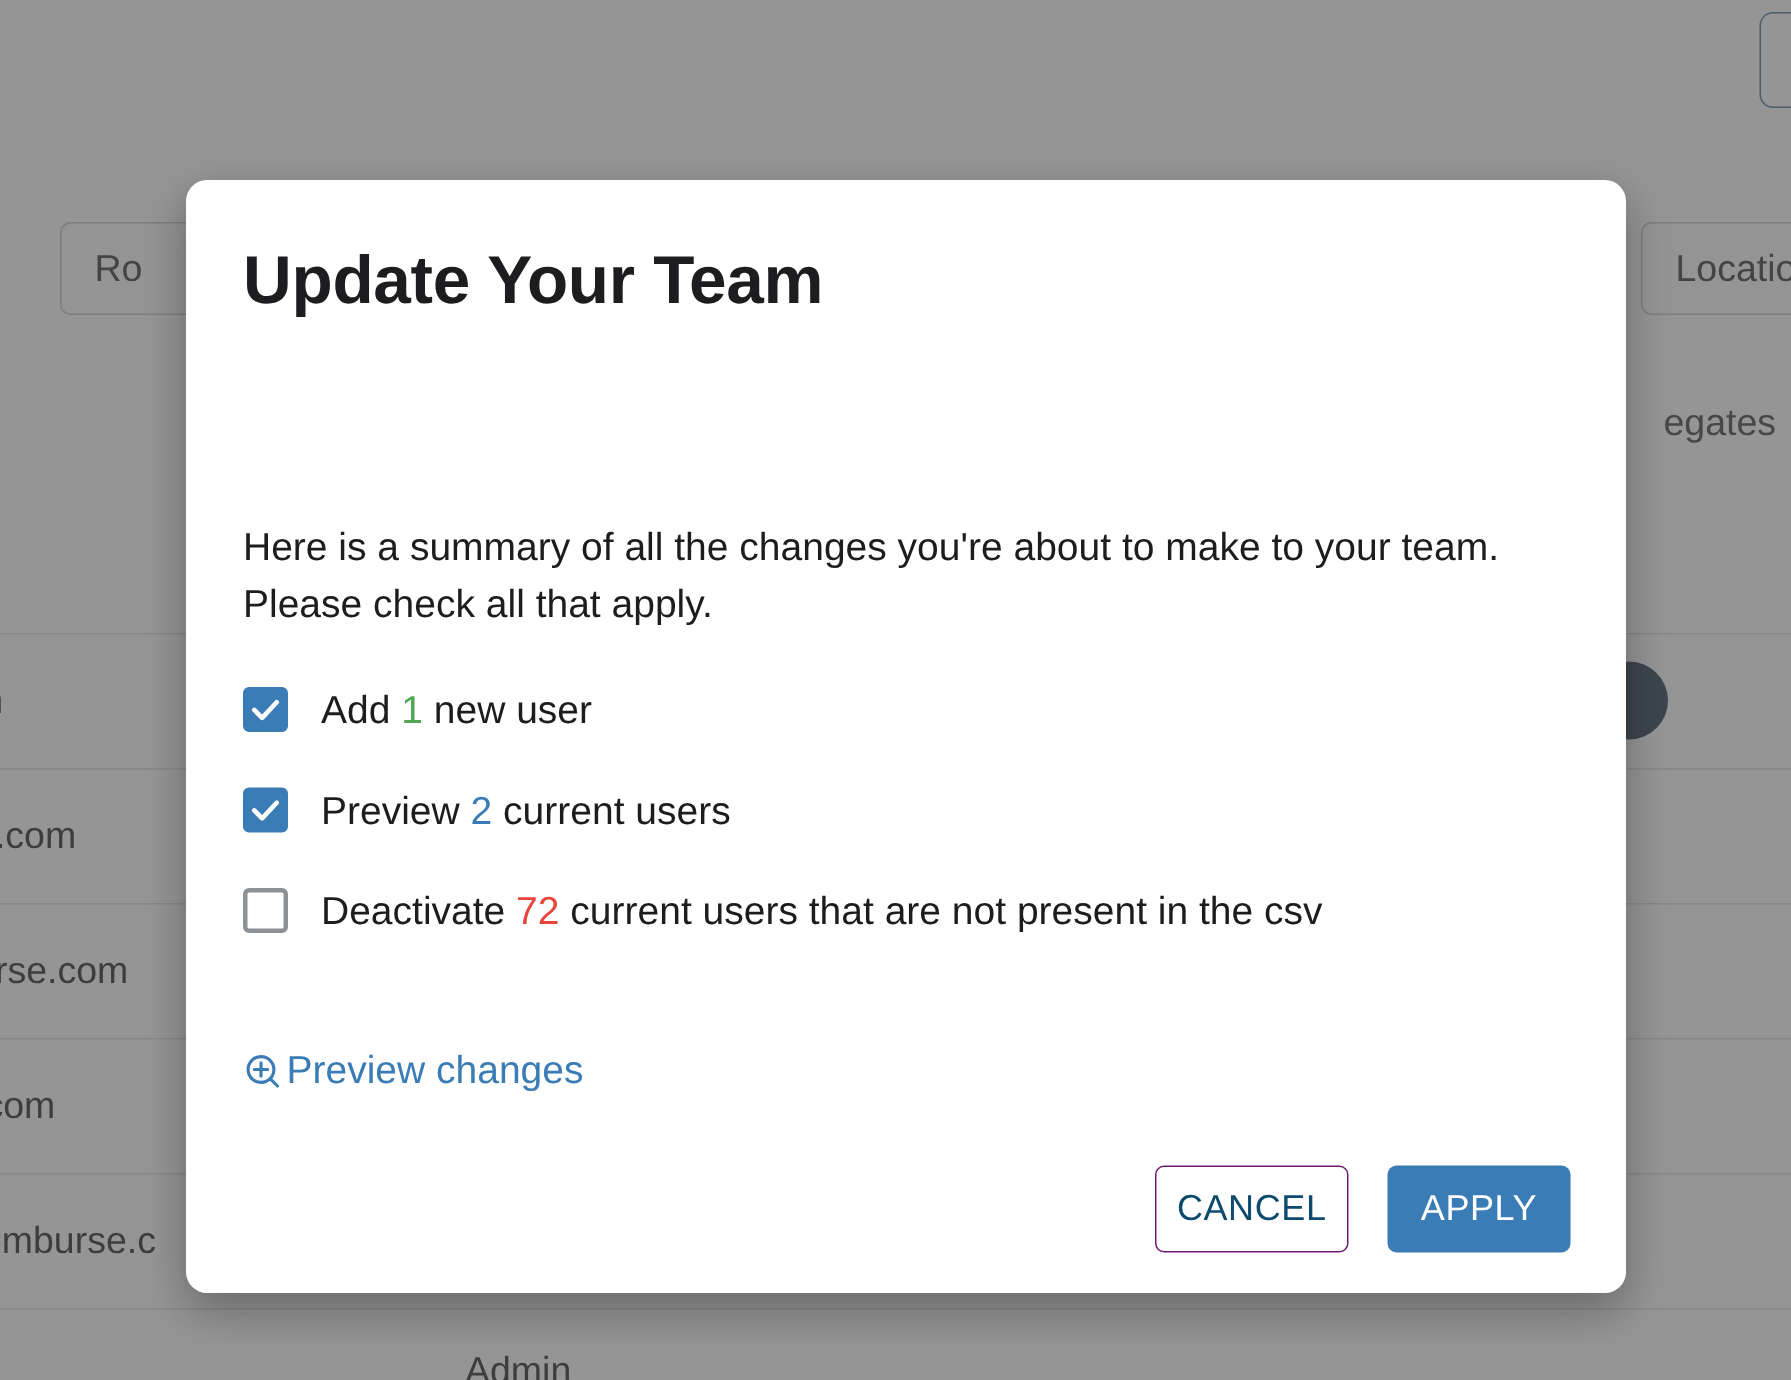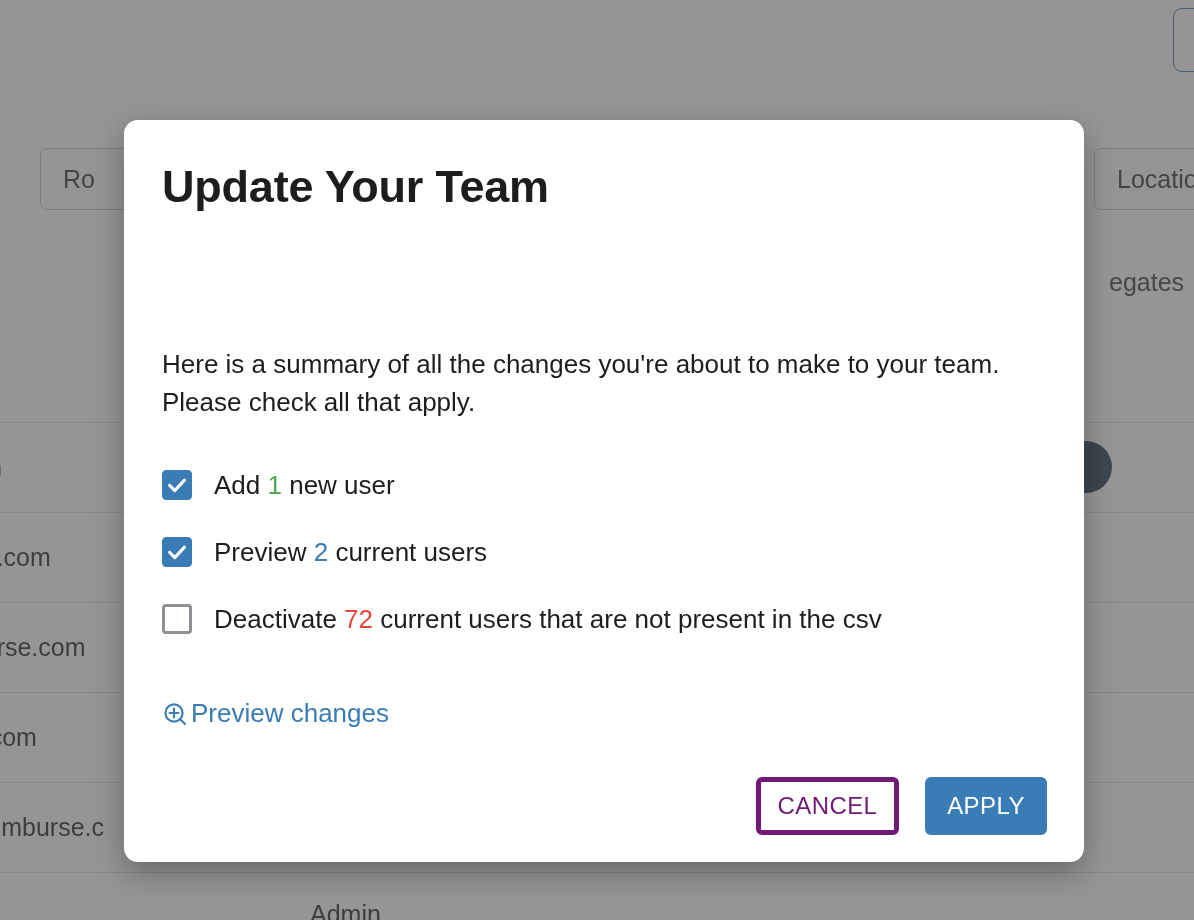--- a/index.html
+++ b/index.html
@@ -168,21 +168,21 @@
     top: 225px;
     width: 860px;
     font-size: 26px;
     line-height: 38px;
     color: #1d1d1f;
   }
 
   .options {
     position: absolute;
     left: 38px;
-    top: 348px;
+    top: 336px;
     width: 880px;
   }
   .option-row {
     display: flex;
     align-items: center;
     height: 34px;
     margin-bottom: 33px;
   }
   .cb {
     width: 30px;
@@ -243,25 +243,25 @@
   .btn {
     border: none;
     border-radius: 6px;
     font-size: 24px;
     font-family: "Liberation Sans", sans-serif;
     letter-spacing: 0.4px;
     cursor: pointer;
     box-sizing: border-box;
   }
   .btn-cancel {
-    width: 143px;
+    width: 129px;
     height: 58px;
     background: #ffffff;
-    border: 5px solid #701a75;
-    color: #701a75;
+    border: 1px solid #701a75;
+    color: #0c4a6e;
   }
   .btn-apply {
     width: 122px;
     height: 58px;
     background: #3a7cb5;
     color: #ffffff;
   }
 </style>
 </head>
 <body>

